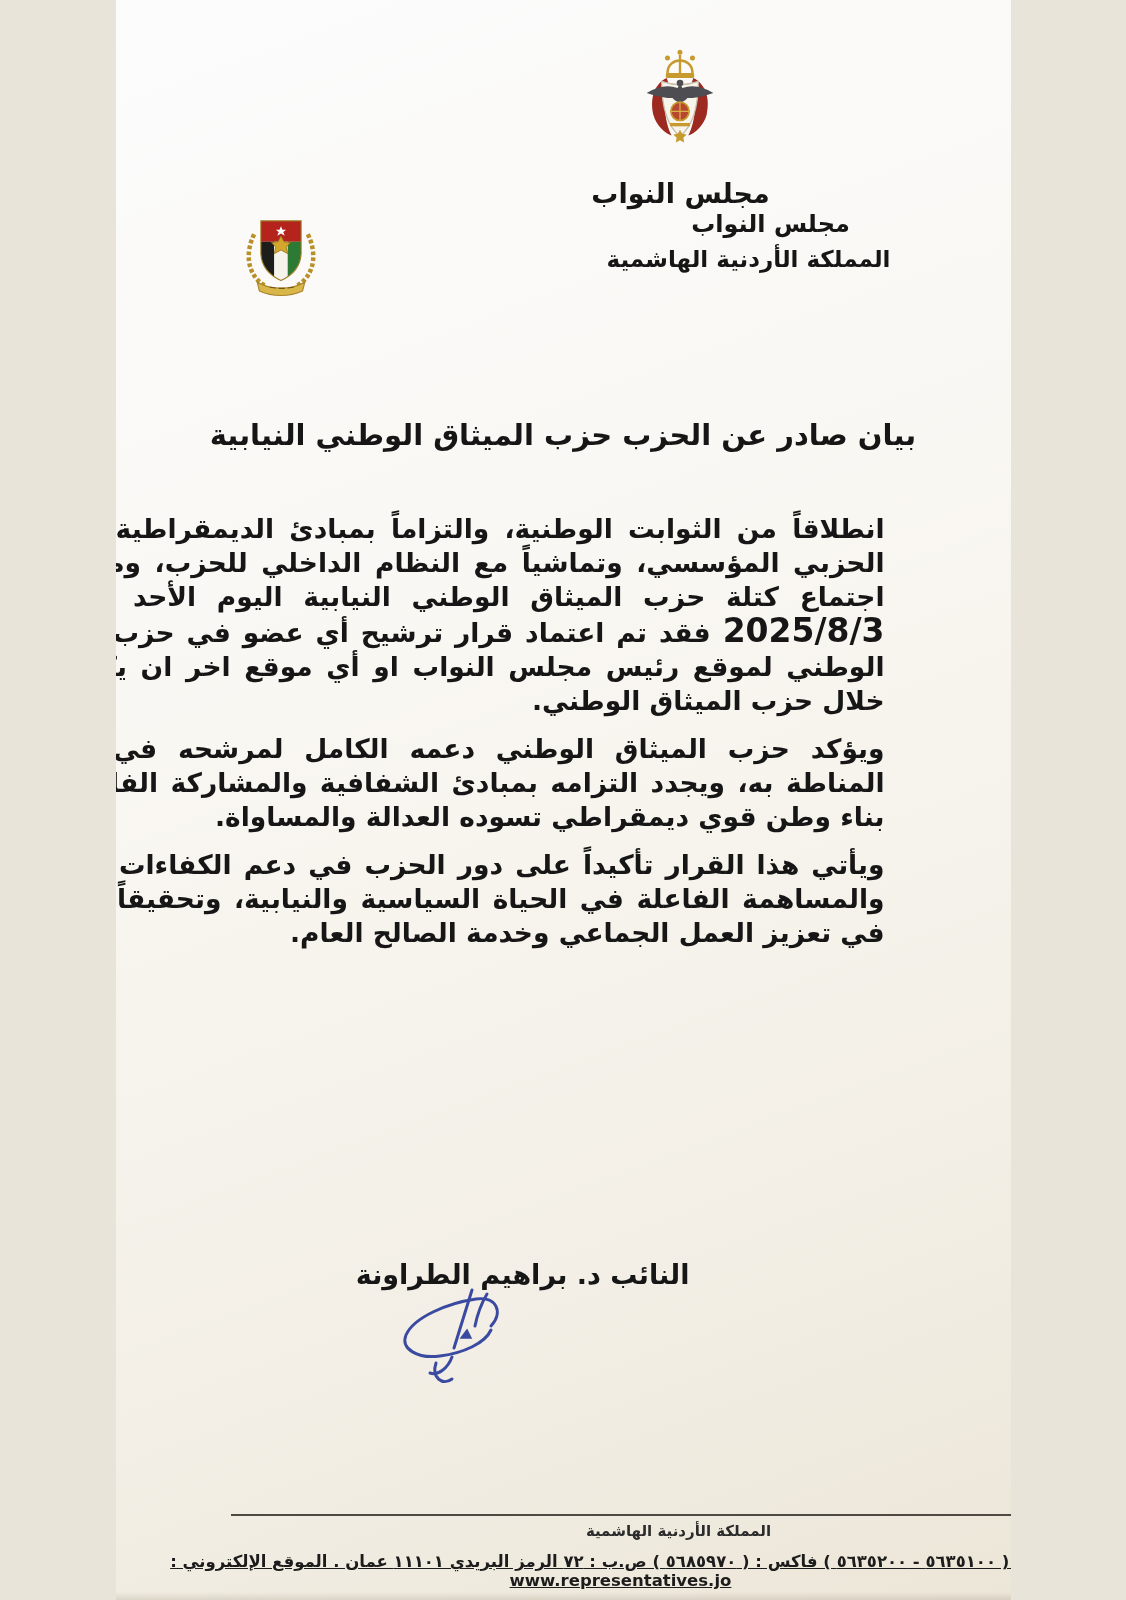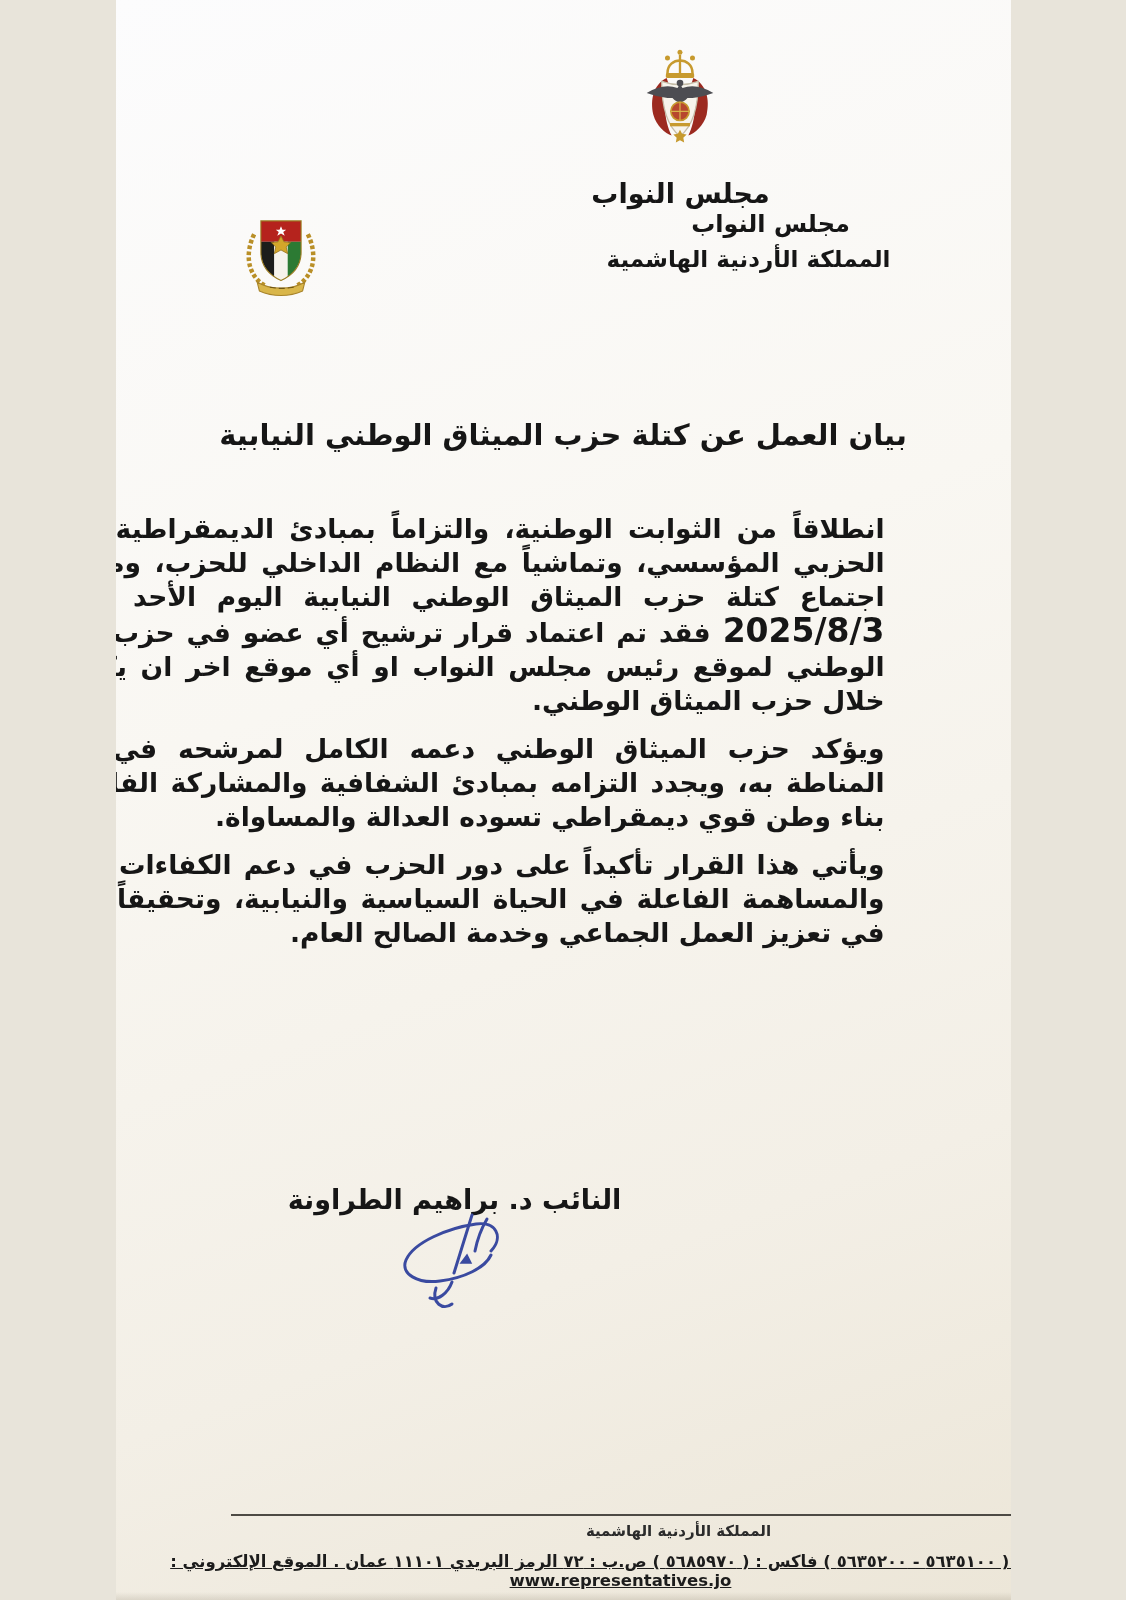--- a/index.html
+++ b/index.html
@@ -20,21 +20,21 @@
   .right-callig .l2{font-size:23px;font-weight:bold;letter-spacing:0.5px;margin-top:8px;white-space:nowrap;}
   .crest-right{position:absolute;left:1028px;top:200px;width:82px;height:110px;}
   
   .doc-title{position:absolute;top:418px;left:0;width:100%;text-align:center;direction:rtl;
     font-size:29px;font-weight:bold;margin:0;}
   .doc-body{position:absolute;top:512px;right:126px;width:876px;direction:rtl;
     font-size:26.5px;font-weight:bold;line-height:34px;text-align:justify;text-align-last:right;}
   .doc-body p{margin:0 0 14px 0;}
   .date-num{font-size:33px;letter-spacing:1px;}
   
-  .sig-block{position:absolute;top:1184px;left:104px;width:470px;text-align:center;direction:rtl;}
+  .sig-block{position:absolute;top:1259px;left:104px;width:470px;direction:rtl;}
   .sig-name{font-size:27px;font-weight:bold;}
   .sig-scribble{width:140px;height:110px;margin:-4px auto -28px auto;display:block;}
   .sig-title{font-size:27px;font-weight:bold;white-space:nowrap;}
   
   .footer-rule{position:absolute;top:1514px;left:115px;width:890px;height:0;
     border-top:2px solid #4d4a44;}
   .footer-kingdom{position:absolute;top:1522px;left:0;width:1126px;text-align:center;
     font-size:15px;font-weight:bold;direction:rtl;color:#2b2b2b;letter-spacing:0.5px;}
   .footer-contact{position:absolute;top:1552px;left:0;width:1010px;text-align:center;
     font-size:16.5px;font-weight:bold;direction:rtl;color:#1c1c1c;text-decoration:underline;}
@@ -123,21 +123,21 @@
         <path d="M20,54 Q40,42 57,48 L60,43 L63,48 Q80,42 100,54 Q87,59 75,60 L69,60 Q65,65 60,65 Q55,65 51,60 L45,60 Q33,59 20,54 Z"></path>
         <circle cx="60" cy="42" r="4"></circle>
       </g>
       <circle cx="60" cy="76" r="11" fill="#b7472e" stroke="#c79a2e" stroke-width="2"></circle>
       <path d="M49,76 H71 M60,65 V87" stroke="#d8b24a" stroke-width="1.5" fill="none"></path>
       <rect x="48" y="90" width="24" height="4" fill="#c79a2e"></rect>
       <path d="M60,98 l2.5,5 5.5,0.7 -4,4 1,5.6 -5,-2.7 -5,2.7 1,-5.6 -4,-4 5.5,-0.7 Z" fill="#c79a2e"></path>
     </svg>
   </div>
 
-  <h1 class="doc-title">بيان العمل عن كتلة حزب الميثاق الوطني النيابية</h1>
+  <h1 class="doc-title">بيان صادر عن الحزب حزب الميثاق الوطني النيابية</h1>
 
   <main class="doc-body">
     <p><span>انطلاقاً من الثوابت الوطنية، والتزاماً بمبادئ الديمقراطية والعمل الحزبي المؤسسي، وتماشياً مع النظام الداخلي للحزب، ومن خلال اجتماع كتلة حزب الميثاق الوطني النيابية اليوم الأحد الموافق </span><span class="date-num">2025/8/3</span><span> فقد تم اعتماد قرار ترشيح أي عضو في حزب الميثاق الوطني لموقع رئيس مجلس النواب او أي موقع اخر ان يكون من خلال حزب الميثاق الوطني.</span></p>
     <p>ويؤكد حزب الميثاق الوطني دعمه الكامل لمرشحه في المهام المناطة به، ويجدد التزامه بمبادئ الشفافية والمشاركة الفاعلة في بناء وطن قوي ديمقراطي تسوده العدالة والمساواة.</p>
     <p>ويأتي هذا القرار تأكيداً على دور الحزب في دعم الكفاءات الوطنية والمساهمة الفاعلة في الحياة السياسية والنيابية، وتحقيقاً لأهدافه في تعزيز العمل الجماعي وخدمة الصالح العام.</p>
   </main>
 
   <div class="sig-block">
     <div class="sig-name">النائب د. براهيم الطراونة</div>
     <svg class="sig-scribble" viewBox="0 0 130 110">

